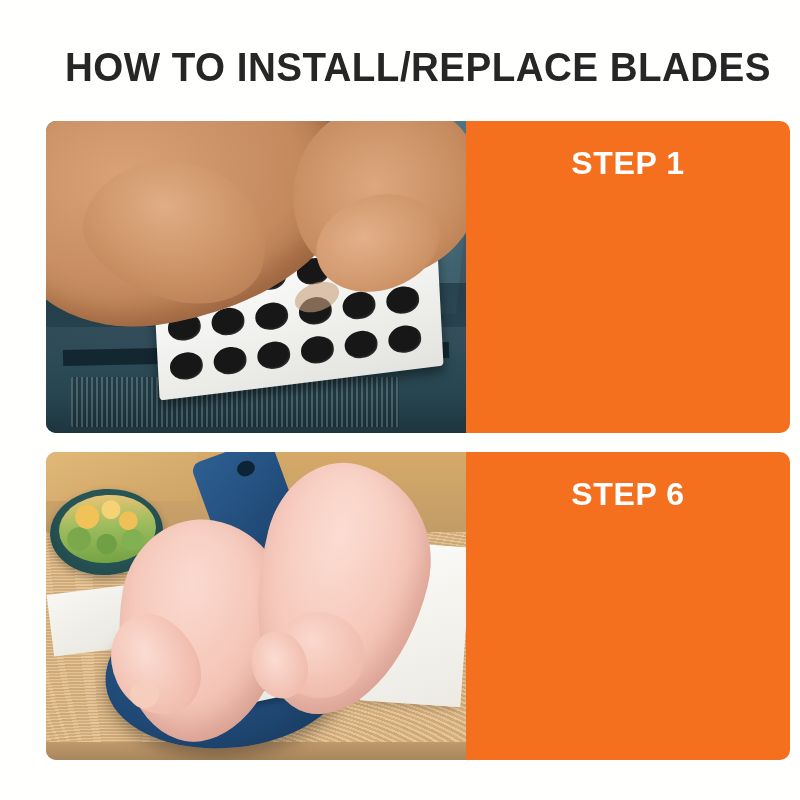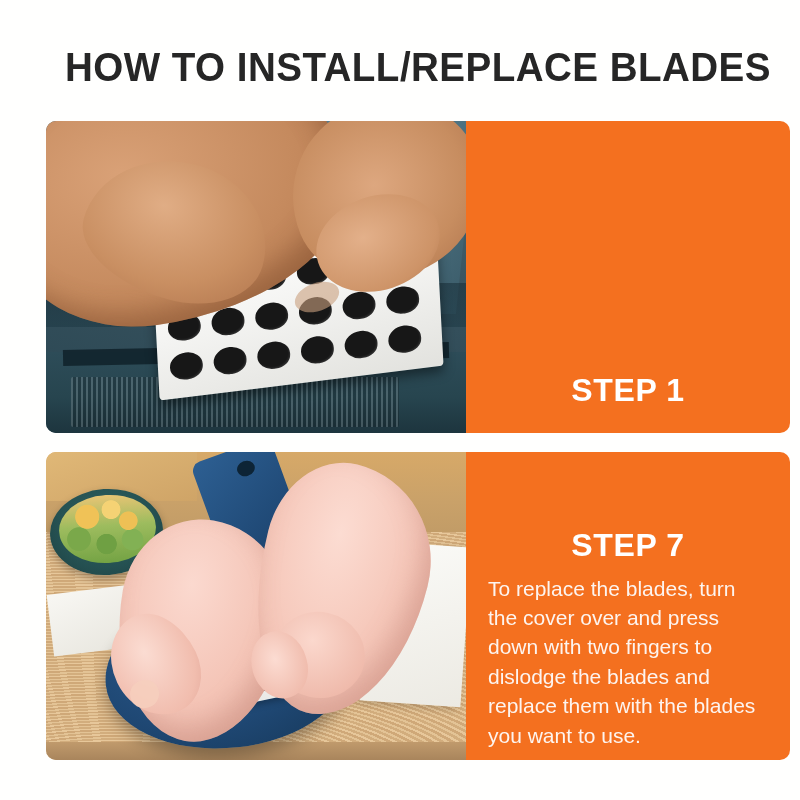--- a/index.html
+++ b/index.html
@@ -37,21 +37,20 @@
   #panel-1 { top:121px; height:312px; }
   #panel-2 { top:452px; height:308px; }
 
   .photo { position:relative; width:420px; height:100%; overflow:hidden; }
   .textblock {
     width:324px; height:100%;
     background:#f4701f;
     padding:24px 22px 10px 22px;
     display:flex; flex-direction:column;
     align-items:center;
-    justify-content:flex-end;
   }
   .step-title {
     color:#ffffff;
     font-size:32px;
     font-weight:bold;
     letter-spacing:0.6px;
     margin-bottom:14px;
   }
   #panel-2 .step-title { margin-bottom:10px; }
   .step-body {
@@ -388,18 +387,17 @@
       <div class="p2-julienne-teeth"></div>
       <div class="p2-hand-l"></div>
       <div class="p2-thumb-l"></div>
       <div class="p2-nail-l"></div>
       <div class="p2-hand-r"></div>
       <div class="p2-knuckle"></div>
       <div class="p2-finger-r"></div>
     </div>
 
     <div class="textblock">
-      <div class="step-title">STEP 7</div>
-      <div class="step-body">To replace the blades, turn the cover over and press down with two fingers to dislodge the blades and replace them with the blades you want to use.</div>
+      <div class="step-title">STEP 6</div>
     </div>
   </div>
 
 </div>
 
 </body></html>

